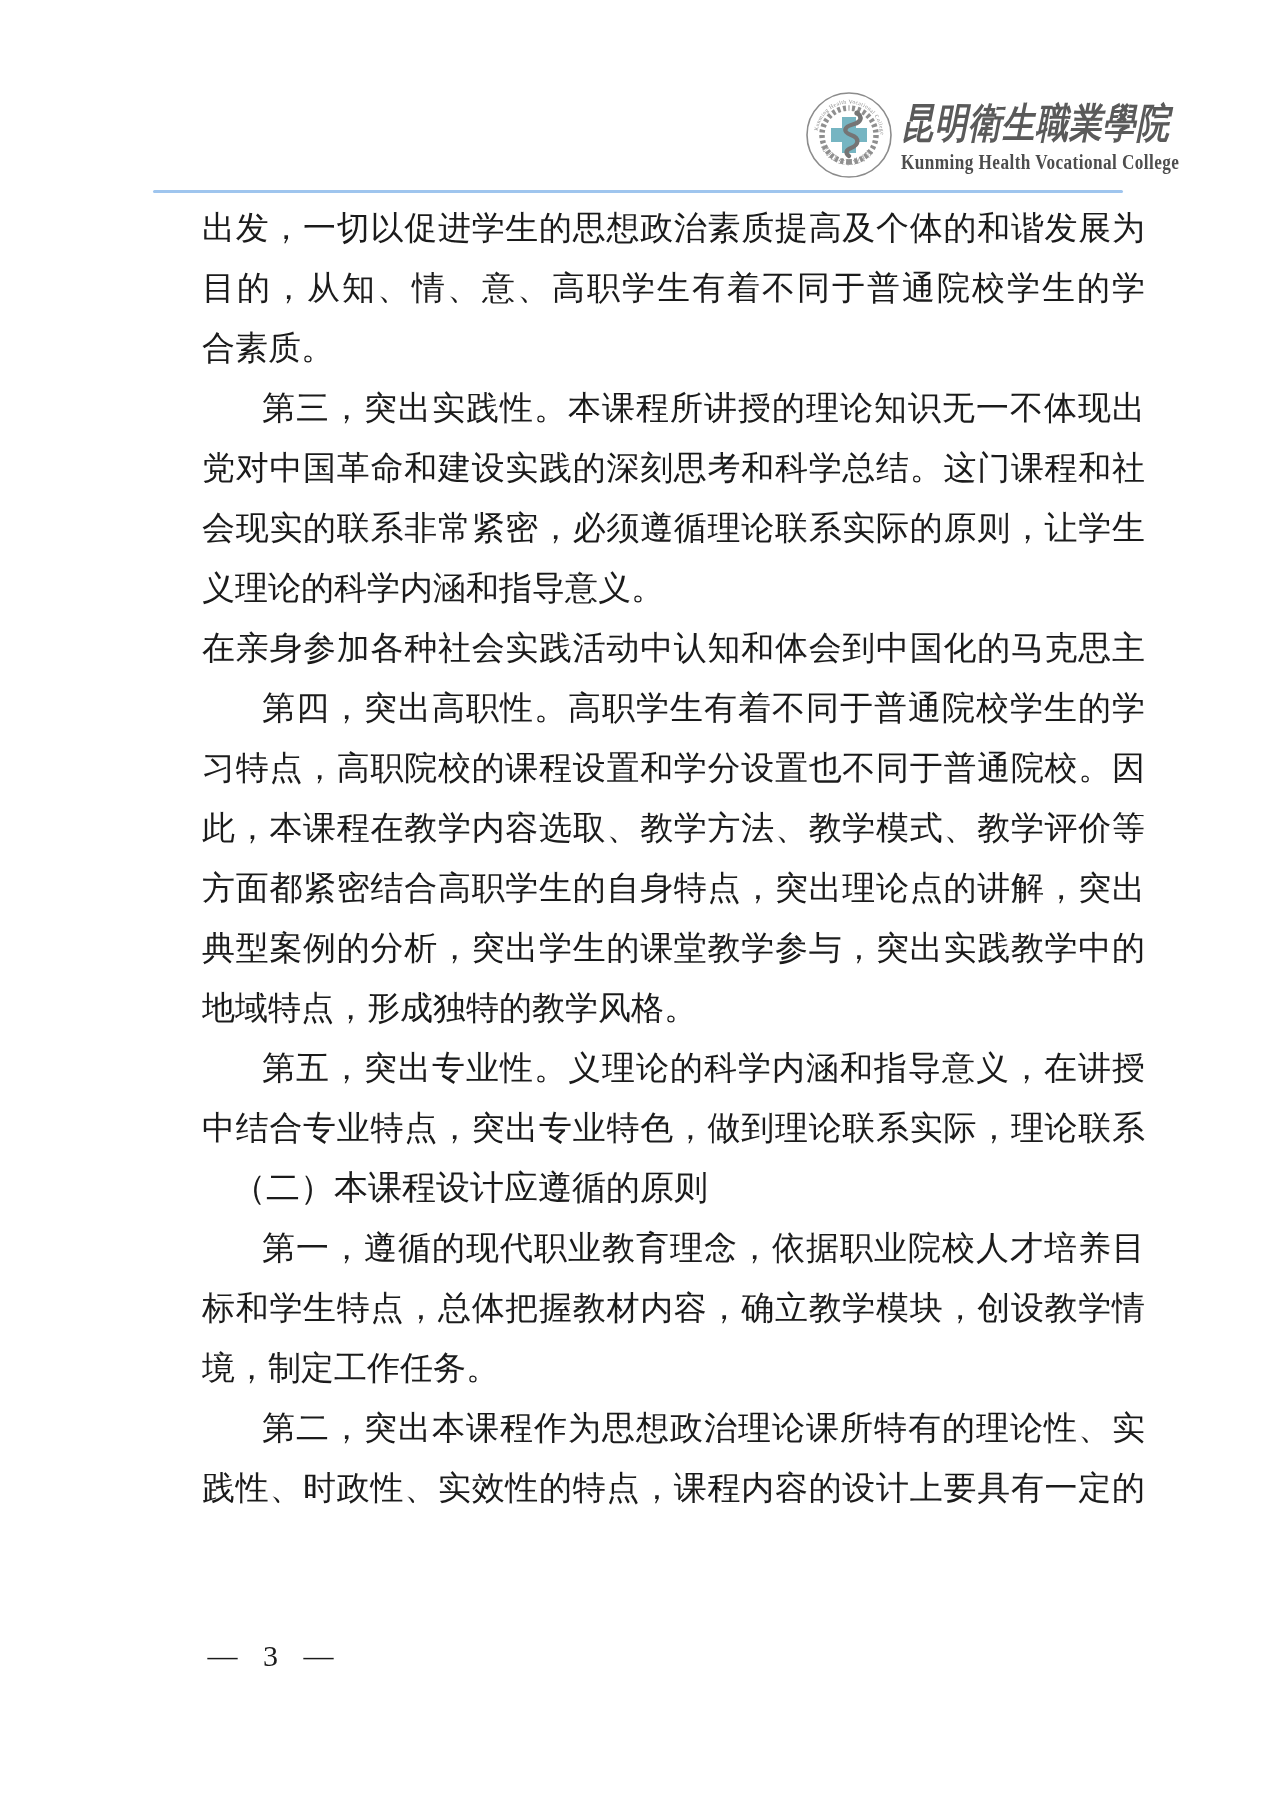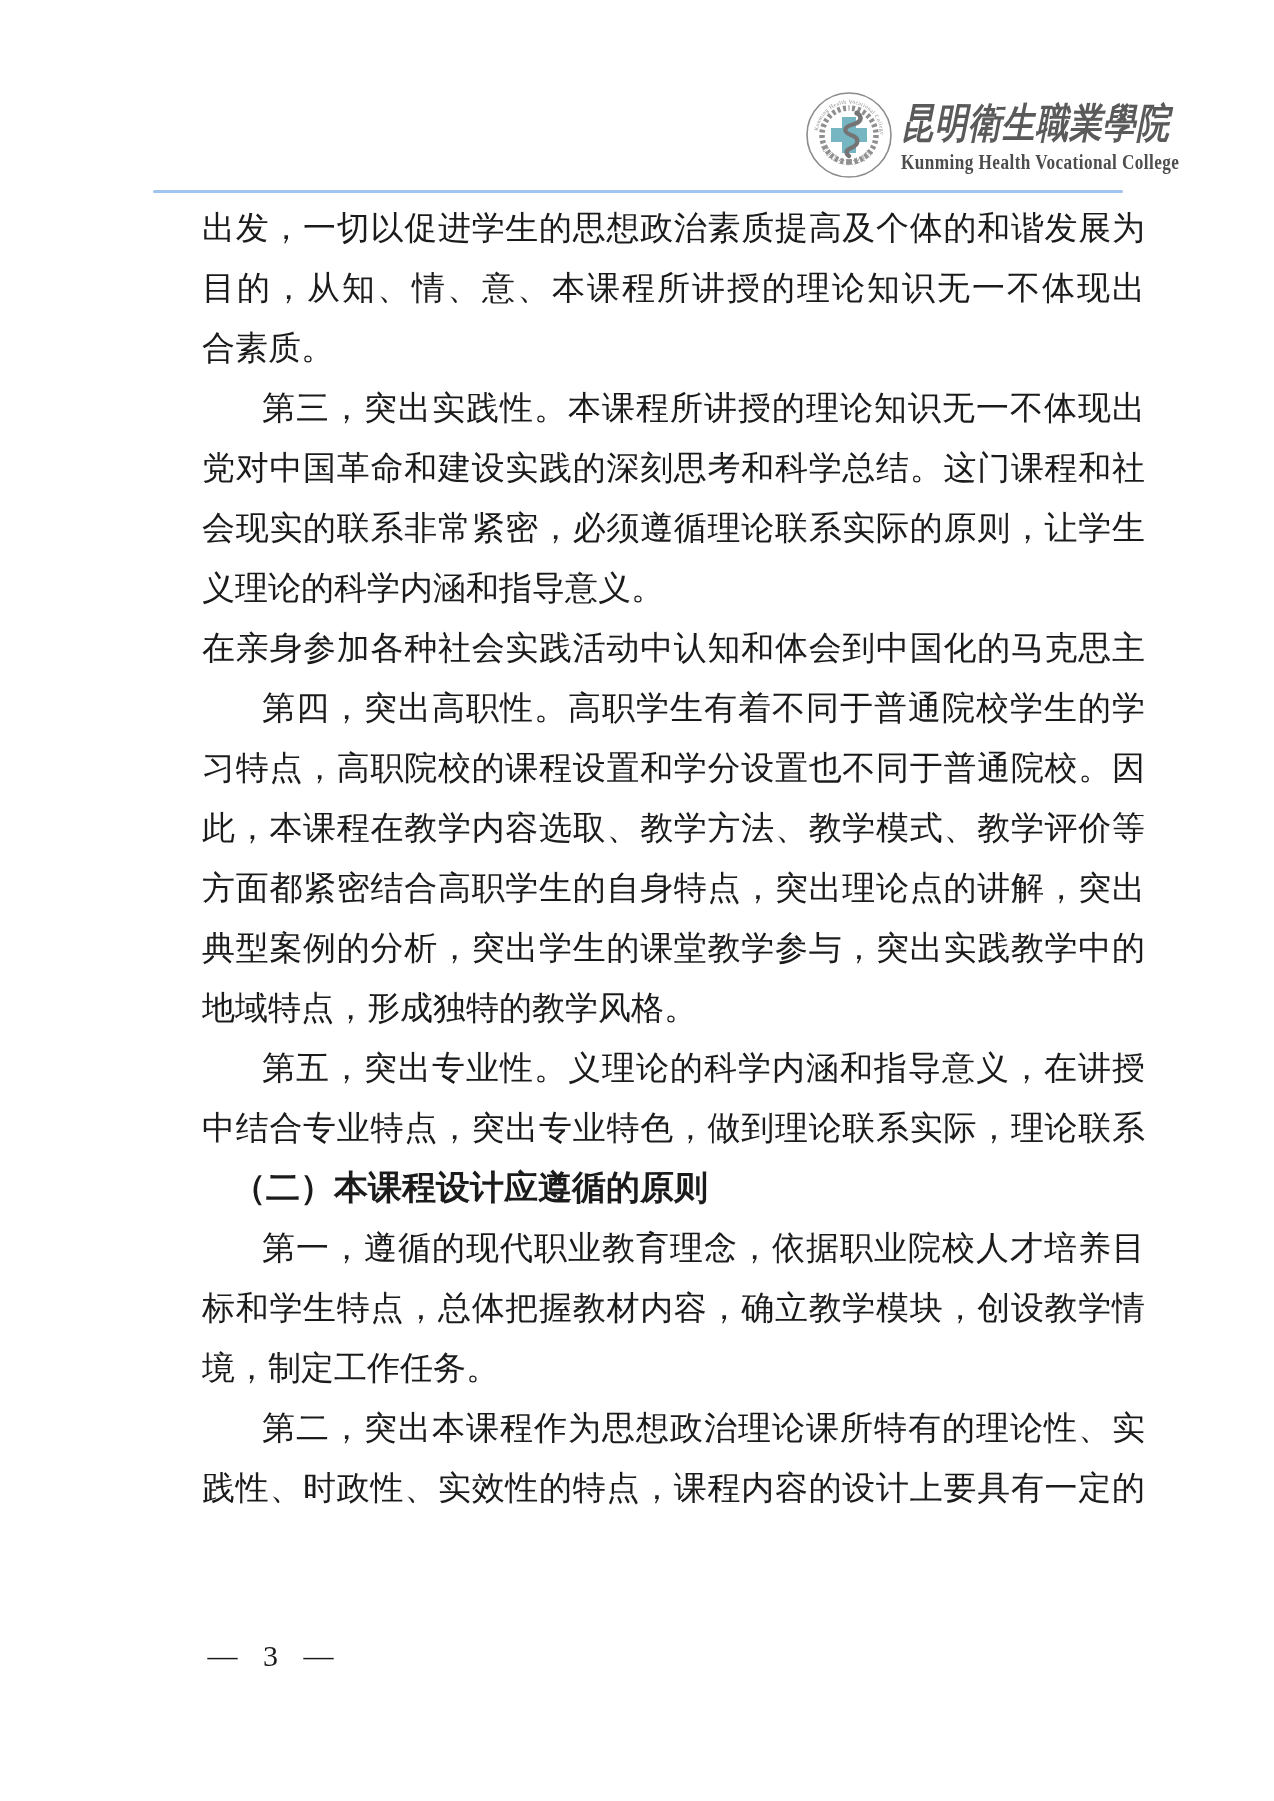--- a/index.html
+++ b/index.html
@@ -34,21 +34,21 @@
     position:absolute;left:165px;top:198px;width:943px;color:#1b1b1b;margin-left:37px;
   }
   .line{
     height:60px;line-height:60px;font-size:33px;
     text-align:justify;text-align-last:justify;
     overflow:hidden;
   }
   .line.end{text-align:left;text-align-last:left;}
   .line.indent{padding-left:60px;}
   .para.heading .line{
-    font-weight:700;font-size:34px;padding-left:30px;
+    font-weight:400;font-size:34px;padding-left:30px;
     text-align:right;text-align-last:left;
   }
 
   
   .footer{
     position:absolute;left:165px;top:1636px;width:220px;height:40px;
     text-align:center;font-size:30px;line-height:40px;color:#1b1b1b;
     letter-spacing:9px;white-space:nowrap;
   }
 </style>
@@ -85,21 +85,21 @@
     </svg>
 
     <div class="name-cn">昆明衛生職業學院</div>
     <div class="name-en">Kunming Health Vocational College</div>
     <div class="divider"></div>
   </div>
 
   <div class="doc-body">
       <div class="para body">
         <div class="line">出发，一切以促进学生的思想政治素质提高及个体的和谐发展为</div>
-        <div class="line">目的，从知、情、意、本课程所讲授的理论知识无一不体现出</div>
+        <div class="line">目的，从知、情、意、高职学生有着不同于普通院校学生的学</div>
         <div class="line end">合素质。</div>
       </div>
       <div class="para body">
         <div class="line indent">第三，突出实践性。本课程所讲授的理论知识无一不体现出</div>
         <div class="line">党对中国革命和建设实践的深刻思考和科学总结。这门课程和社</div>
         <div class="line">会现实的联系非常紧密，必须遵循理论联系实际的原则，让学生</div>
         <div class="line end">义理论的科学内涵和指导意义。</div>
         <div class="line">在亲身参加各种社会实践活动中认知和体会到中国化的马克思主</div>
       </div>
       <div class="para body">

